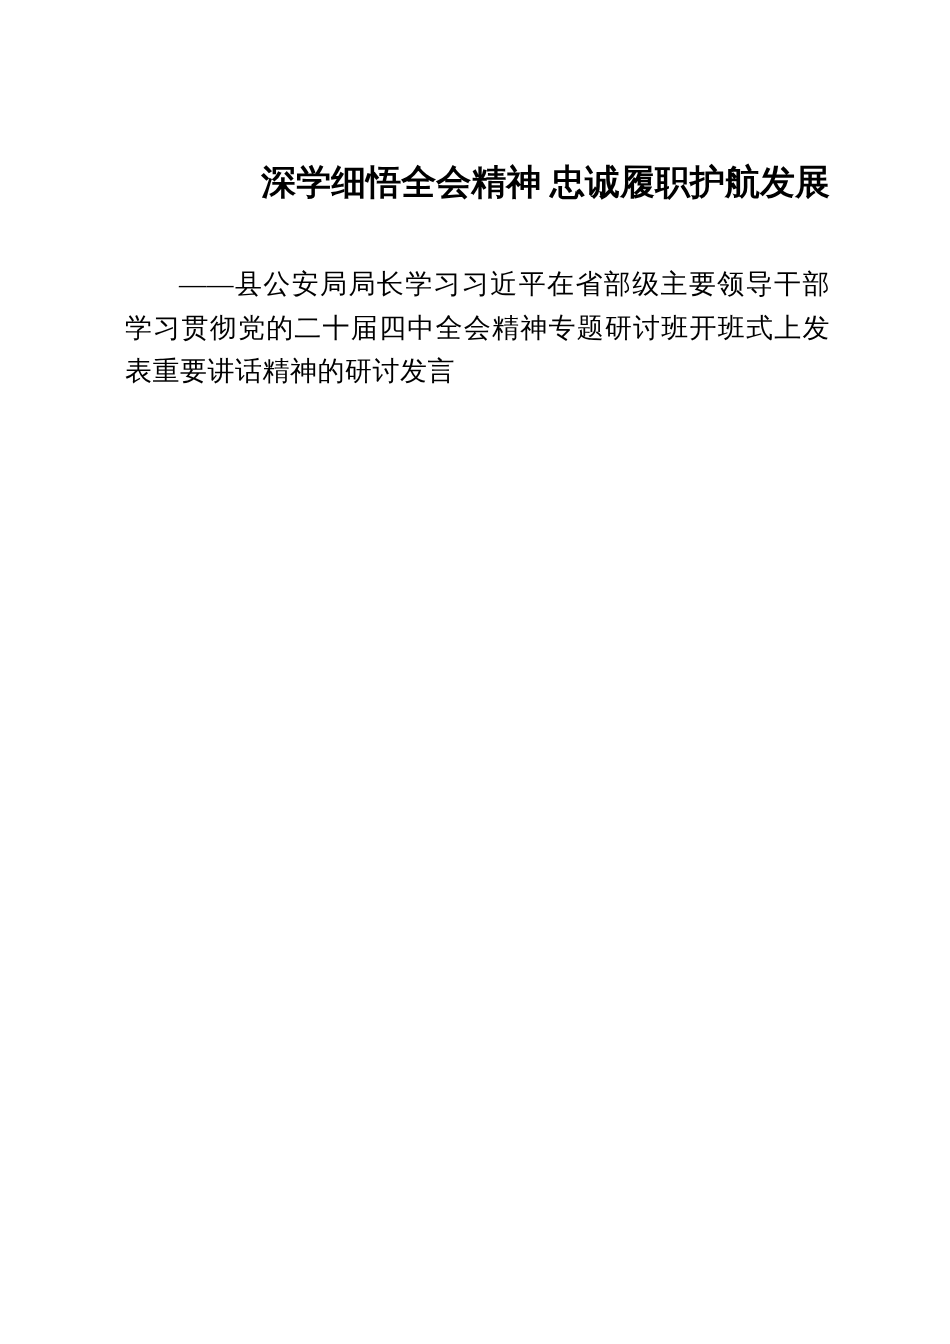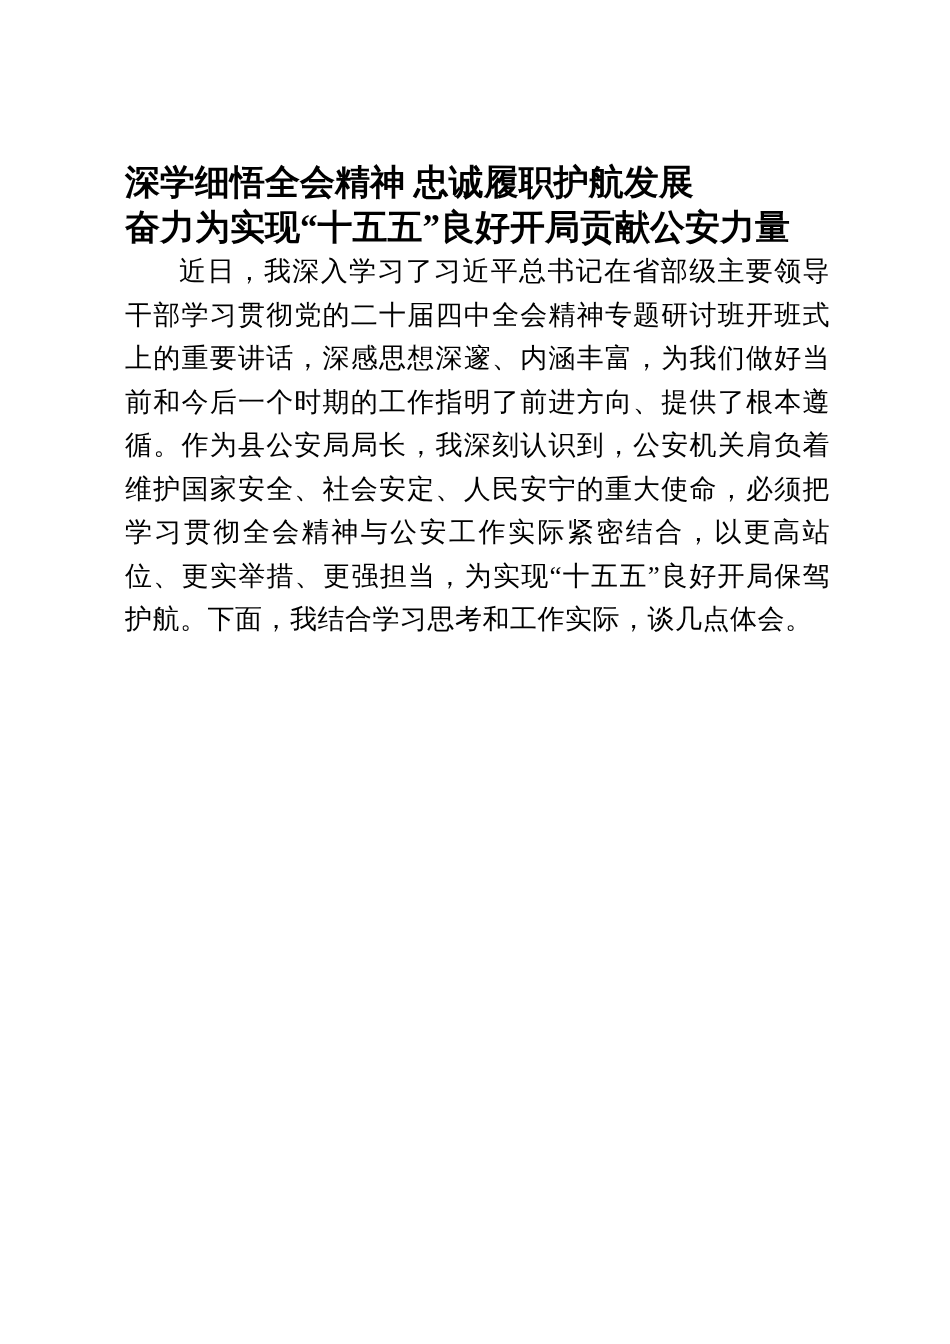--- a/index.html
+++ b/index.html
@@ -15,21 +15,21 @@
     background: #ffffff;
     color: #000000;
     overflow: hidden;
     font-family: "Liberation Serif", "DejaVu Serif", serif;
   }
   .content {
     padding: 0 120px 0 125px;
   }
   .doc-title {
     margin: 160px 0 0 0;
-    text-align: left;
+    text-align: right;
     font-size: 35px;
     font-weight: 700;
     line-height: 45px;
     font-family: "Liberation Serif", "DejaVu Serif", serif;
   }
   .title-line {
     display: block;
     white-space: nowrap;
   }
   .byline {
@@ -49,21 +49,20 @@
   .run.bold { font-weight: 700; }
 </style>
 </head>
 <body>
 
 <div class="page">
   <div class="content">
 
     <h1 class="doc-title">
       <span class="title-line">深学细悟全会精神 忠诚履职护航发展</span>
-      <span class="title-line">奋力为实现“十五五”良好开局贡献公安力量</span>
     </h1>
 
+    <p class="byline">——县公安局局长学习习近平在省部级主要领导干部学习贯彻党的二十届四中全会精神专题研讨班开班式上发表重要讲话精神的研讨发言</p>
 
-    <p class="para"><span class="run">近日，我深入学习了习近平总书记在省部级主要领导干部学习贯彻党的二十届四中全会精神专题研讨班开班式上的重要讲话，深感思想深邃、内涵丰富，为我们做好当前和今后一个时期的工作指明了前进方向、提供了根本遵循。作为县公安局局长，我深刻认识到，公安机关肩负着维护国家安全、社会安定、人民安宁的重大使命，必须把学习贯彻全会精神与公安工作实际紧密结合，以更高站位、更实举措、更强担当，为实现“十五五”良好开局保驾护航。下面，我结合学习思考和工作实际，谈几点体会。</span></p>
 
 
   </div>
 </div>
 
 </body></html>

